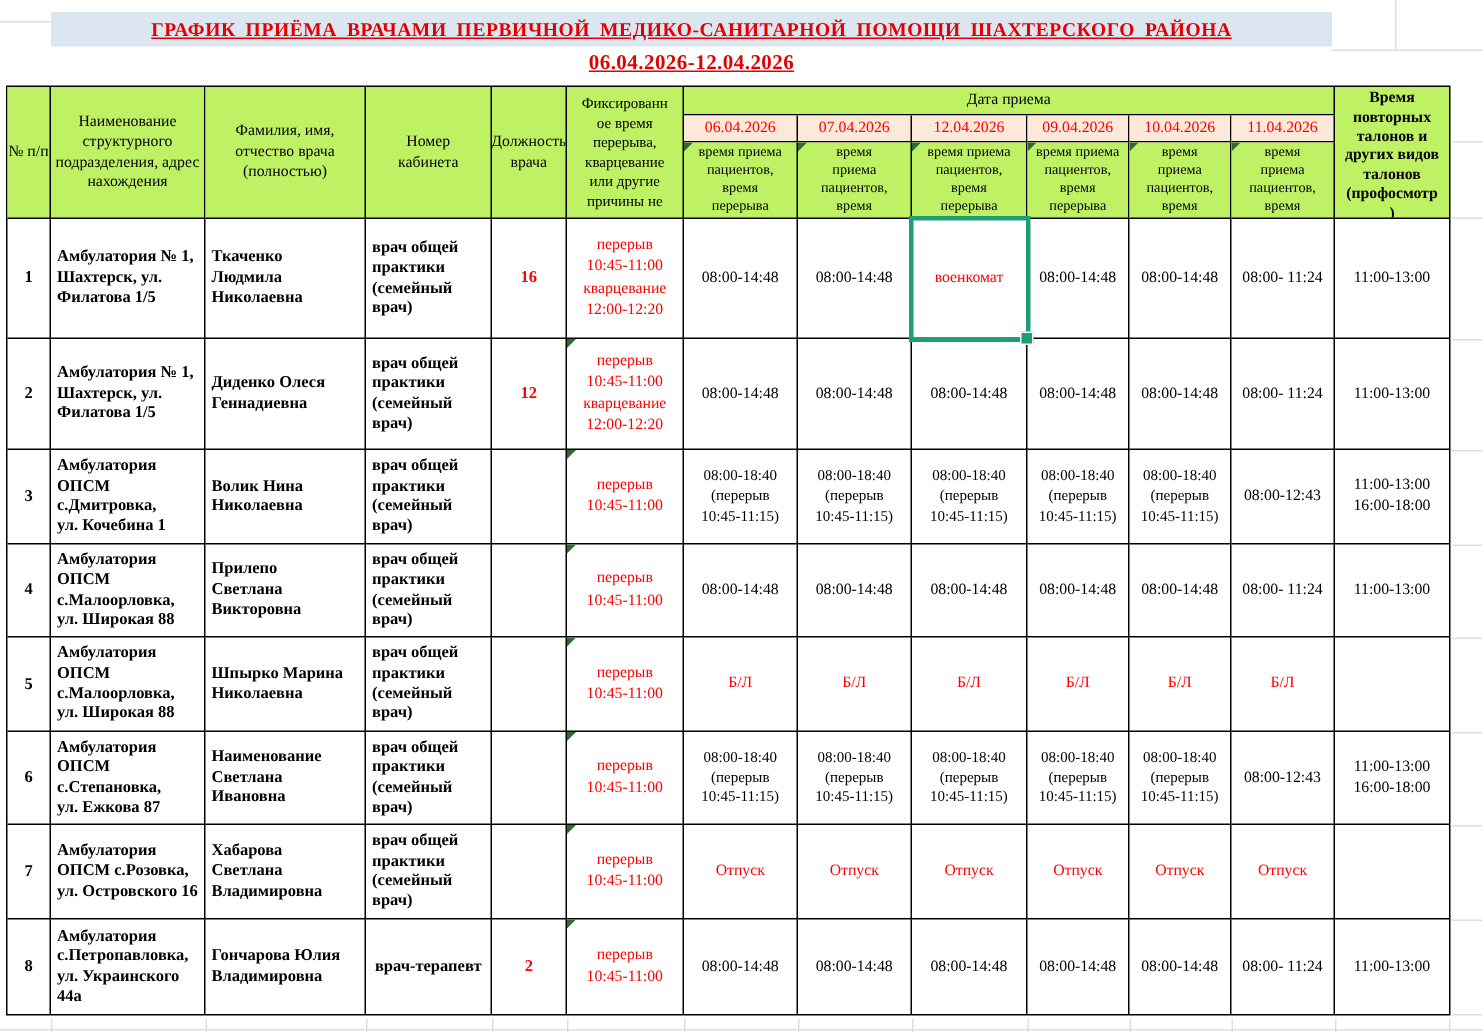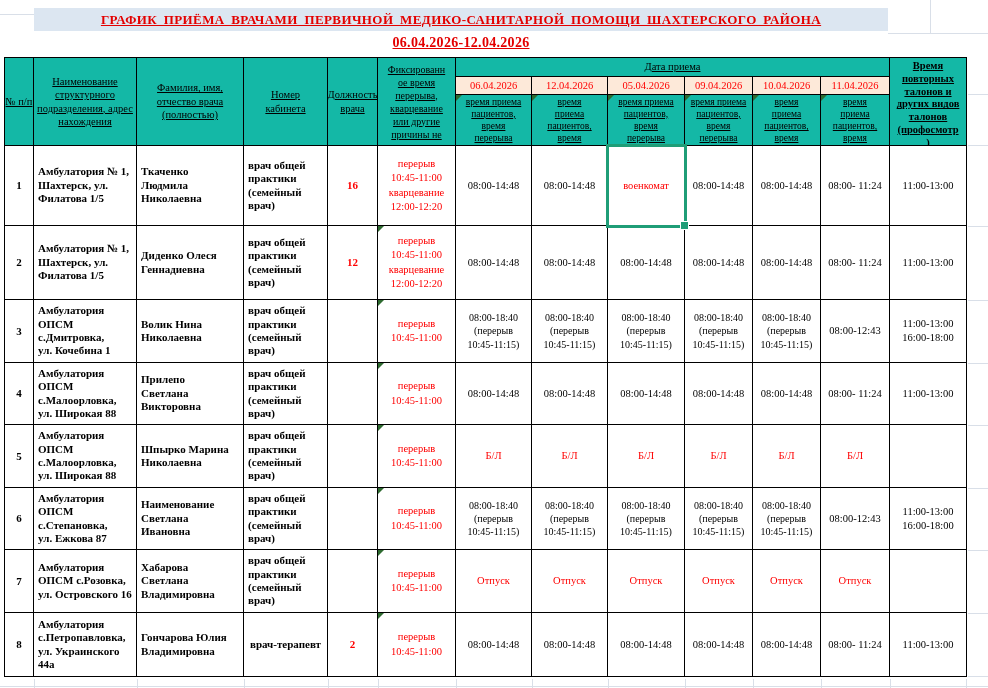--- a/index.html
+++ b/index.html
@@ -25,21 +25,21 @@
     grid-template-rows:19px 18px 51px 80px 74px 63px 62px 63px 62px 63px 63px;
     border:1.5px solid #000;background:#fff;
   }
   .c{display:flex;align-items:center;justify-content:center;box-sizing:border-box;
      border-right:1px solid #000;border-bottom:1px solid #000;text-align:center;
      white-space:pre-line;overflow:hidden;position:relative;line-height:1.3;}
   .lastcol{border-right:none}
   .lastrow{border-bottom:none}
   .span3r{grid-row:span 3;}
   .dg{grid-column:span 6;}
-  .hg{background:#14b8a6;font-size:10.5px;line-height:1.28;text-decoration:underline;}
+  .hg{background:#bef264;font-size:10.5px;line-height:1.28;}
   .hfix{font-size:10px;line-height:1.3;}
   .hrep{font-weight:bold;font-size:10.5px;line-height:1.22;align-items:flex-start;padding-top:2px;}
   .dt{background:#fde9d9;color:#fe0000;font-size:10.5px;}
   .sub{font-size:9.5px;line-height:1.28;}
   .nowrap{white-space:nowrap;}
   .lft{justify-content:flex-start;text-align:left;padding:1px 2px 1px 4px;line-height:1.22;}
   .b{font-weight:bold;}
   .f11{font-size:11px;}
   .doc{padding-right:14px;}
   .num{font-weight:bold;font-size:11px;}
@@ -119,22 +119,22 @@
   <div class="c hg dg">Дата  приема</div>
   <div class="c hg span3r hrep lastcol">Время
 повторных
 талонов и
 других видов
 талонов
 (профосмотр
 )</div>
 
   <div class="c dt">06.04.2026</div>
+  <div class="c dt">07.04.2026</div>
   <div class="c dt">12.04.2026</div>
-  <div class="c dt">05.04.2026</div>
   <div class="c dt">09.04.2026</div>
   <div class="c dt">10.04.2026</div>
   <div class="c dt">11.04.2026</div>
 
   <div class="c hg sub">время приема
 пациентов,
 время
 перерыва<i class="tri"></i></div>
   <div class="c hg sub">время
 приема

